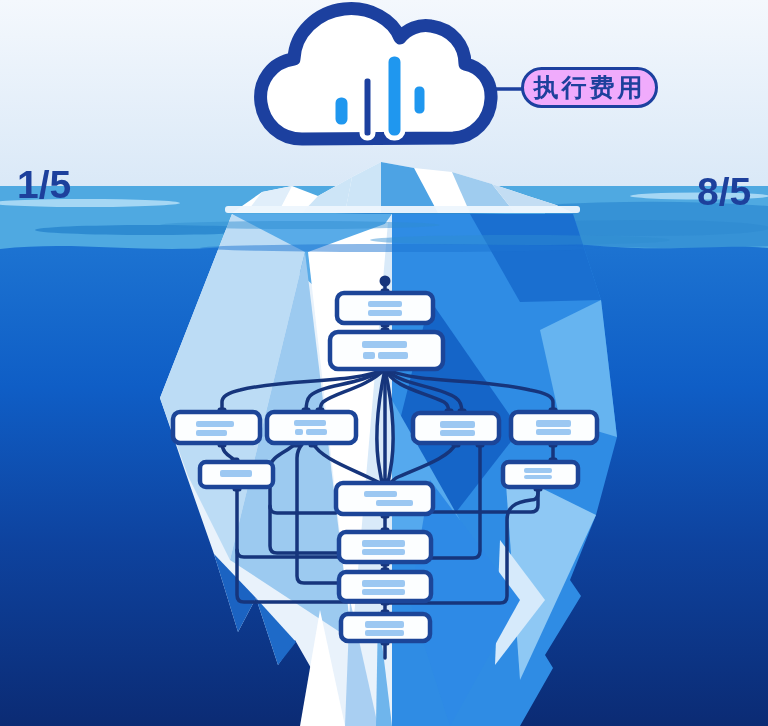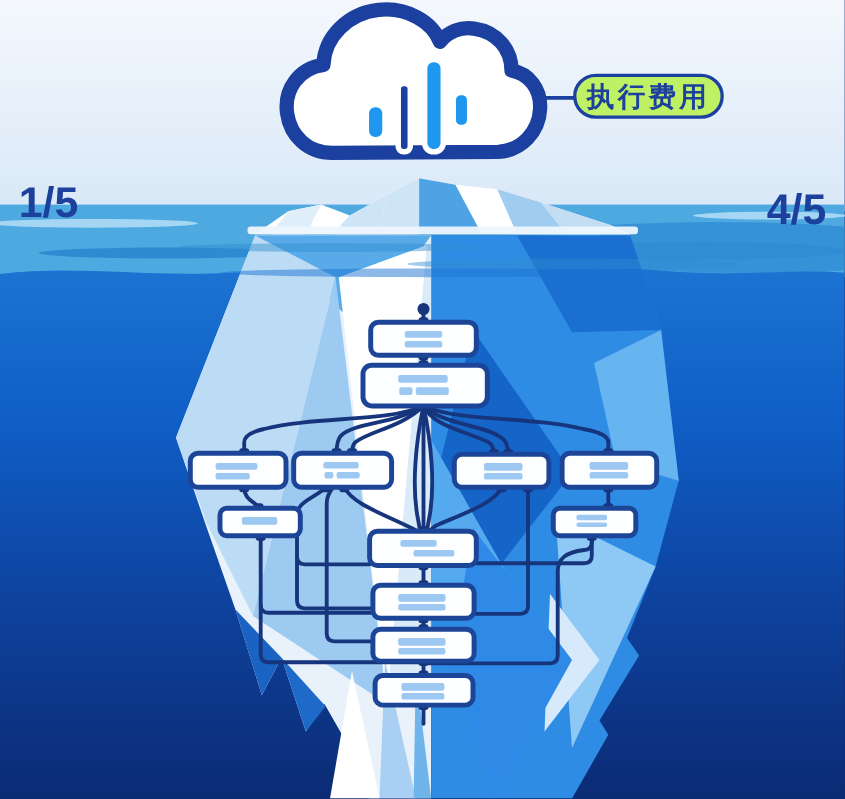--- a/index.html
+++ b/index.html
@@ -23,21 +23,21 @@
   .node{fill:var(--node-fill,#fcfeff);stroke:var(--node-border,#1c4598);stroke-width:4.5;}
   .bar{fill:var(--node-bar,#9cc8f2);}
   .cloud-body{fill:#ffffff;stroke:var(--outline-navy,#1c409f);stroke-width:13;stroke-linejoin:round;}
   .cbar{stroke:#ffffff;stroke-width:5;}
   .cbar-blue{fill:var(--bar-icon-blue,#1f97ef);}
   .cbar-navy{fill:var(--outline-navy,#1c409f);}
   .cloud-link{stroke:var(--outline-navy,#1c409f);stroke-width:3.5;fill:none;stroke-linecap:round;}
   
   .pill{
     position:absolute;left:521px;top:67px;width:137px;height:41px;
-    background:#bef264;border:3px solid var(--outline-navy,#1c409f);border-radius:22px;
+    background:#f0abfc;border:3px solid var(--outline-navy,#1c409f);border-radius:22px;
     display:flex;align-items:center;justify-content:center;
     font-size:25px;font-weight:bold;letter-spacing:3px;color:var(--text-navy,#1b3f9e);
     box-sizing:border-box;white-space:nowrap;
   }
   .frac{
     position:absolute;font-weight:bold;font-size:39px;color:var(--text-navy,#1d409c);
     line-height:1;
     text-align:right;
   }
   .frac-left{left:17px;top:165px;}
@@ -264,15 +264,15 @@
       <rect class="cbar cbar-blue" x="412" y="84" width="15" height="32" rx="7"></rect>
     </g>
     <path class="cloud-link" d="M490,89 L527,89"></path>
   </g>
 </svg>
 
 <div class="pill">
   <span>执行费用</span>
 </div>
 <div class="frac frac-left">1/5</div>
-<div class="frac frac-right">4/5</div>
+<div class="frac frac-right">8/5</div>
 
 </div>
 
 </body></html>

